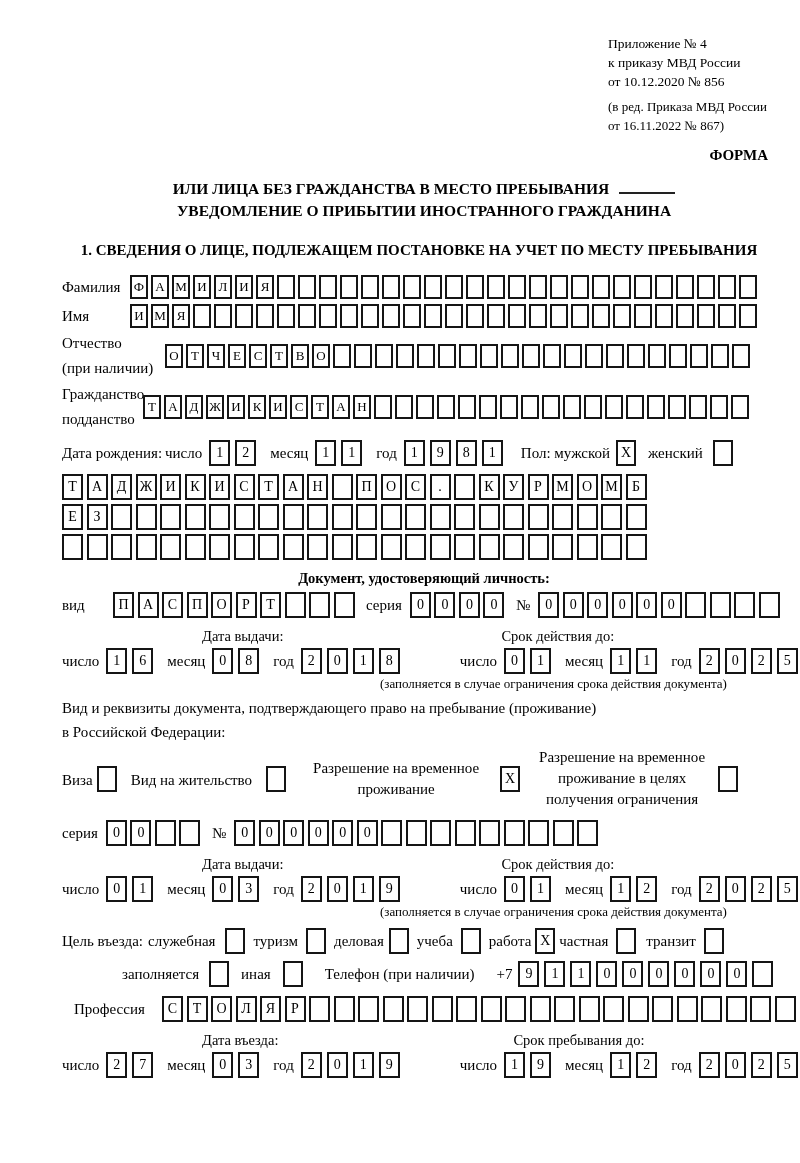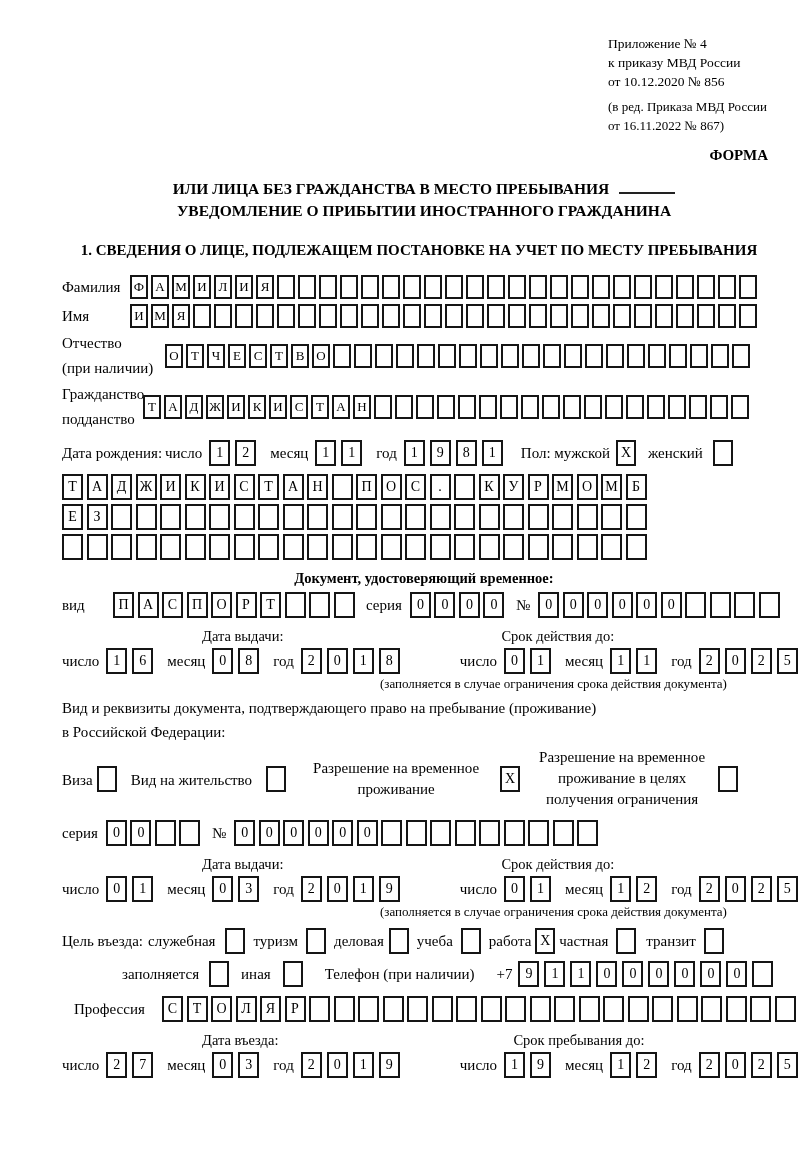--- a/index.html
+++ b/index.html
@@ -316,21 +316,21 @@
           <span class="cell"></span>
           <span class="cell"></span>
           <span class="cell"></span>
           <span class="cell"></span>
           <span class="cell"></span>
           <span class="cell"></span>
         </span>
     </span>
   </div>
 
-  <div class="dochead">Документ, удостоверяющий временное:</div>
+  <div class="dochead">Документ, удостоверяющий личность:</div>
   <div class="row">
     <span class="t w51">вид</span>
     <span class="boxes md">
         <span class="cell">П</span>
         <span class="cell">А</span>
         <span class="cell">С</span>
         <span class="cell">П</span>
         <span class="cell">О</span>
         <span class="cell">Р</span>
         <span class="cell">Т</span>

